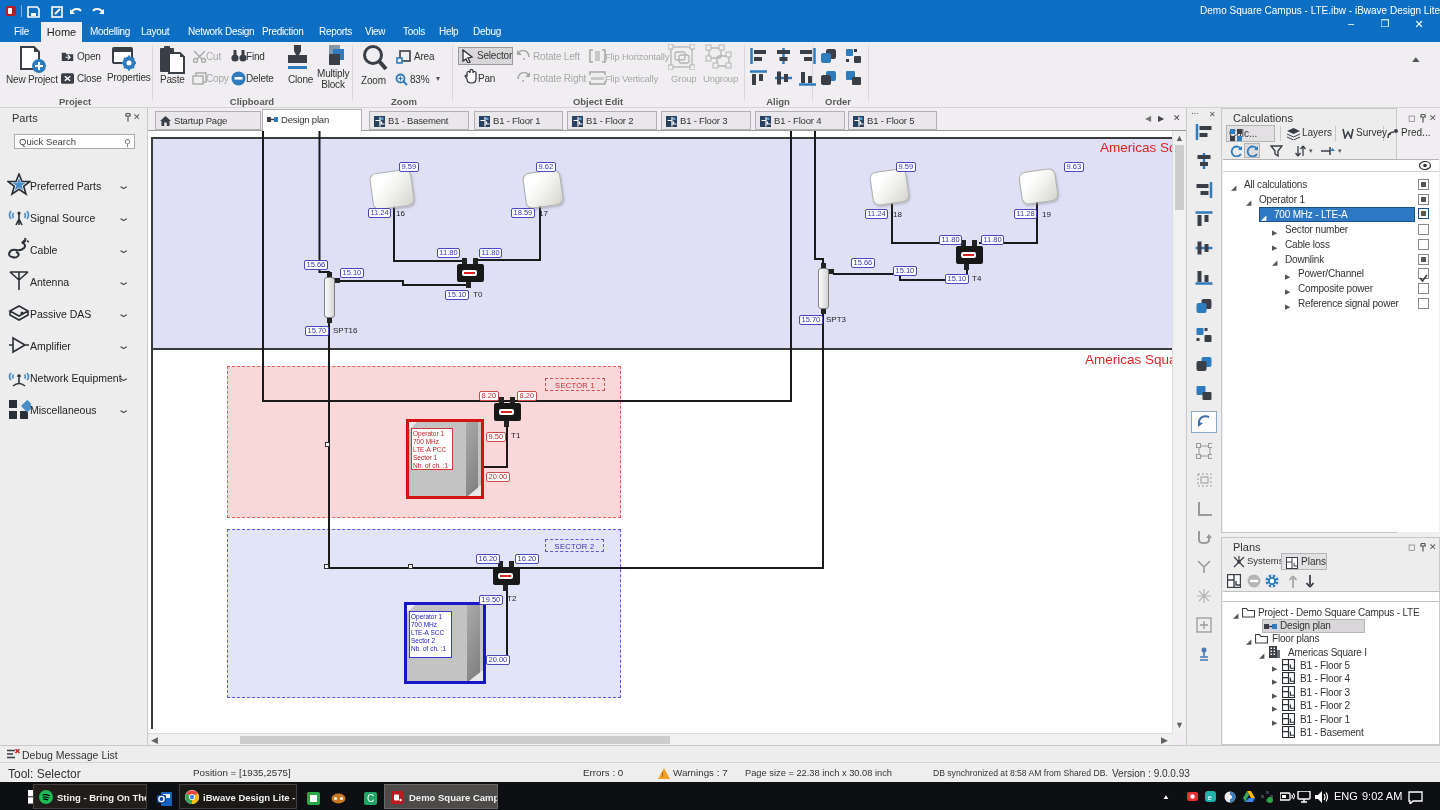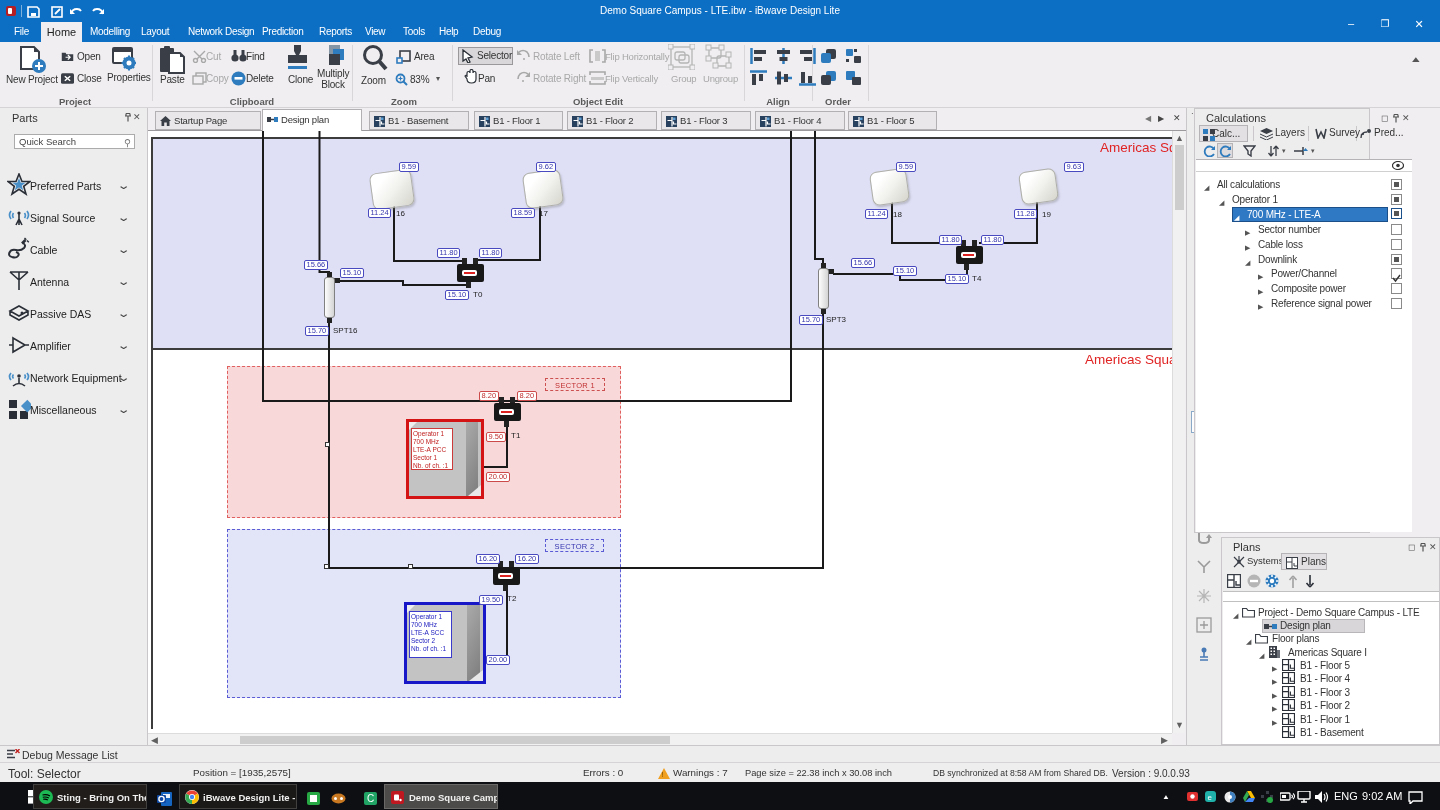--- a/index.html
+++ b/index.html
@@ -3,21 +3,21 @@
 <meta charset="utf-8">
 <style>
 * { margin:0; padding:0; box-sizing:border-box; }
 html,body { width:1440px; height:810px; overflow:hidden; }
 body { font-family:"Liberation Sans", sans-serif; position:relative; background:#f0eef1; }
 .abs { position:absolute; }
 #titlebar { left:0; top:0; width:1440px; height:22px; background:#0d6fc4; }
 #menubar { left:0; top:22px; width:1440px; height:20px; background:#0d6fc4; }
 .menuitem { position:absolute; top:0; height:20px; line-height:20px; color:#fff; font-size:10px; letter-spacing:-0.3px; }
 #hometab { position:absolute; left:41px; top:0; width:41px; height:20px; background:#f0eef1; color:#222; text-align:center; font-size:11px; line-height:20px; }
-#title-text { position:absolute; left:0; width:1440px; top:5px; text-align:center; color:#fff; font-size:10px; }
+#title-text { position:absolute; left:0; width:1440px; top:5px; text-align:right; color:#fff; font-size:10px; }
 .winbtn { position:absolute; color:#fff; font-size:11px; width:14px; text-align:center; }
 #ribbon { left:0; top:42px; width:1440px; height:66px; background:#f0eef1; border-bottom:1px solid #d5d3d6; }
 .rgsep { position:absolute; top:3px; width:1px; height:56px; background:#d8d6d9; }
 .rglabel { position:absolute; top:54px; font-size:9.5px; font-weight:bold; color:#5a5a5a; text-align:center; }
 .rbtn { position:absolute; font-size:10px; color:#333; white-space:nowrap; letter-spacing:-0.2px; }
 .rbtn.gray { color:#a8a8a8; }
 .ricon { position:absolute; }
 #parts { left:0; top:108px; width:148px; height:637px; background:#eeedee; border-right:1px solid #c9c7ca; }
 #parts .hdr { position:absolute; left:12px; top:4px; font-size:11px; color:#333; }
 #qsearch { position:absolute; left:14px; top:26px; width:121px; height:15px; background:#fff; border:1px solid #ababab; font-size:9.5px; color:#444; line-height:13px; padding-left:4px; }
@@ -49,21 +49,21 @@
 .bs { position:absolute; }
 .bs .face { position:absolute; }
 .bs .side { position:absolute; }
 .bs .lblbox { position:absolute; background:#fff; font-size:6.5px; line-height:8px; padding:1px 1px; white-space:nowrap; overflow:hidden; }
 .handle { position:absolute; width:5px; height:5px; background:#fff; border:1px solid #333; z-index:6; }
 .sb { position:absolute; background:#f1f1f1; }
 .sbthumb { position:absolute; background:#cdcdcd; }
 .sbarrow { position:absolute; color:#606060; font-size:9px; text-align:center; font-family:"Liberation Sans",sans-serif; }
 #rstrip { left:1186px; top:108px; width:35px; height:637px; background:#eeedee; border-left:1px solid #c9c7ca; }
 .rpanel { background:#eeedee; border:1px solid #c9c7ca; }
-#calcpanel { left:1194px; top:108px; width:176px; height:425px; }
+#calcpanel { left:1221px; top:108px; width:176px; height:425px; }
 #planspanel { left:1221px; top:537px; width:219px; height:208px; }
 .ptitle { position:absolute; left:11px; top:3px; font-size:11px; color:#333; }
 .phbtn { position:absolute; top:4px; font-size:9px; color:#555; }
 .ptab { position:absolute; height:17px; font-size:10px; color:#333; line-height:16px; white-space:nowrap; }
 .ptab.sel { background:#e2e0e3; border:1px solid #b5b3b6; }
 .treerow { position:absolute; font-size:10px; color:#333; height:14px; line-height:14px; white-space:nowrap; letter-spacing:-0.2px; }
 .tarrow { position:absolute; font-size:7px; color:#555; }
 .cbx { position:absolute; left:196px; width:11px; height:11px; background:#fff; border:1px solid #8a8a8a; }
 #debugbar { left:0; top:745px; width:1440px; height:17px; background:#eeedee; border-top:1px solid #c9c7ca; }
 #statusbar { left:0; top:762px; width:1440px; height:20px; background:#efeeef; border-top:1px solid #d5d3d6; font-size:10px; color:#333; }
@@ -699,21 +699,21 @@
   <div class="phbtn" style="left:186px;">◻</div>
     <svg style="position:absolute;left:197px;top:5px;" width="8" height="9" viewBox="0 0 8 9">
       <path d="M1 3 h6 M2 0.5 h4 M2 0.5 v3 M6 0.5 v3 M4 3 v5.5" stroke="#555" stroke-width="1.2"></path>
     </svg>
     <div class="phbtn" style="left:207px;">✕</div>
   <div style="position:absolute;left:58px;top:17px;width:1px;height:15px;background:#c9c7ca;"></div>
   <div style="position:absolute;left:113px;top:17px;width:1px;height:15px;background:#c9c7ca;"></div>
   <div style="position:absolute;left:161px;top:17px;width:1px;height:15px;background:#c9c7ca;"></div>
   <div style="position:absolute;left:22px;top:34px;width:16px;height:15px;background:#dddbde;border:1px solid #b5b3b6;"></div>
   <div style="position:absolute;left:192px;top:62px;width:1px;height:361px;background:#e4e4e4;"></div>
-  <div class="ptab sel" style="left:4px;top:16px;width:49px;padding-left:12px;">Calc...
+  <div class="ptab sel" style="left:4px;top:16px;width:49px;padding-left:2px;">Calc...
     <svg style="position:absolute;left:3px;top:3px;" width="12" height="12" viewBox="0 0 12 12">
         <rect x="0" y="0" width="5" height="5" fill="#2e7bbd"></rect>
         <rect x="7" y="0" width="5" height="5" fill="#3a3f47"></rect>
         <rect x="0" y="7" width="5" height="5" fill="#3a3f47"></rect>
         <rect x="7" y="7" width="5" height="5" fill="#2e7bbd"></rect>
       </svg></div>
   <div class="ptab" style="left:64px;top:16px;width:46px;padding-left:16px;">Layers
     <svg style="position:absolute;left:1px;top:3px;" width="13" height="12" viewBox="0 0 13 12">
         <path d="M6.5 0 L13 3 L6.5 6 L0 3 Z" fill="#3a3f47"></path>
         <path d="M0 6 L6.5 9 L13 6 M0 9 L6.5 12 L13 9" stroke="#3a3f47" fill="none"></path>

